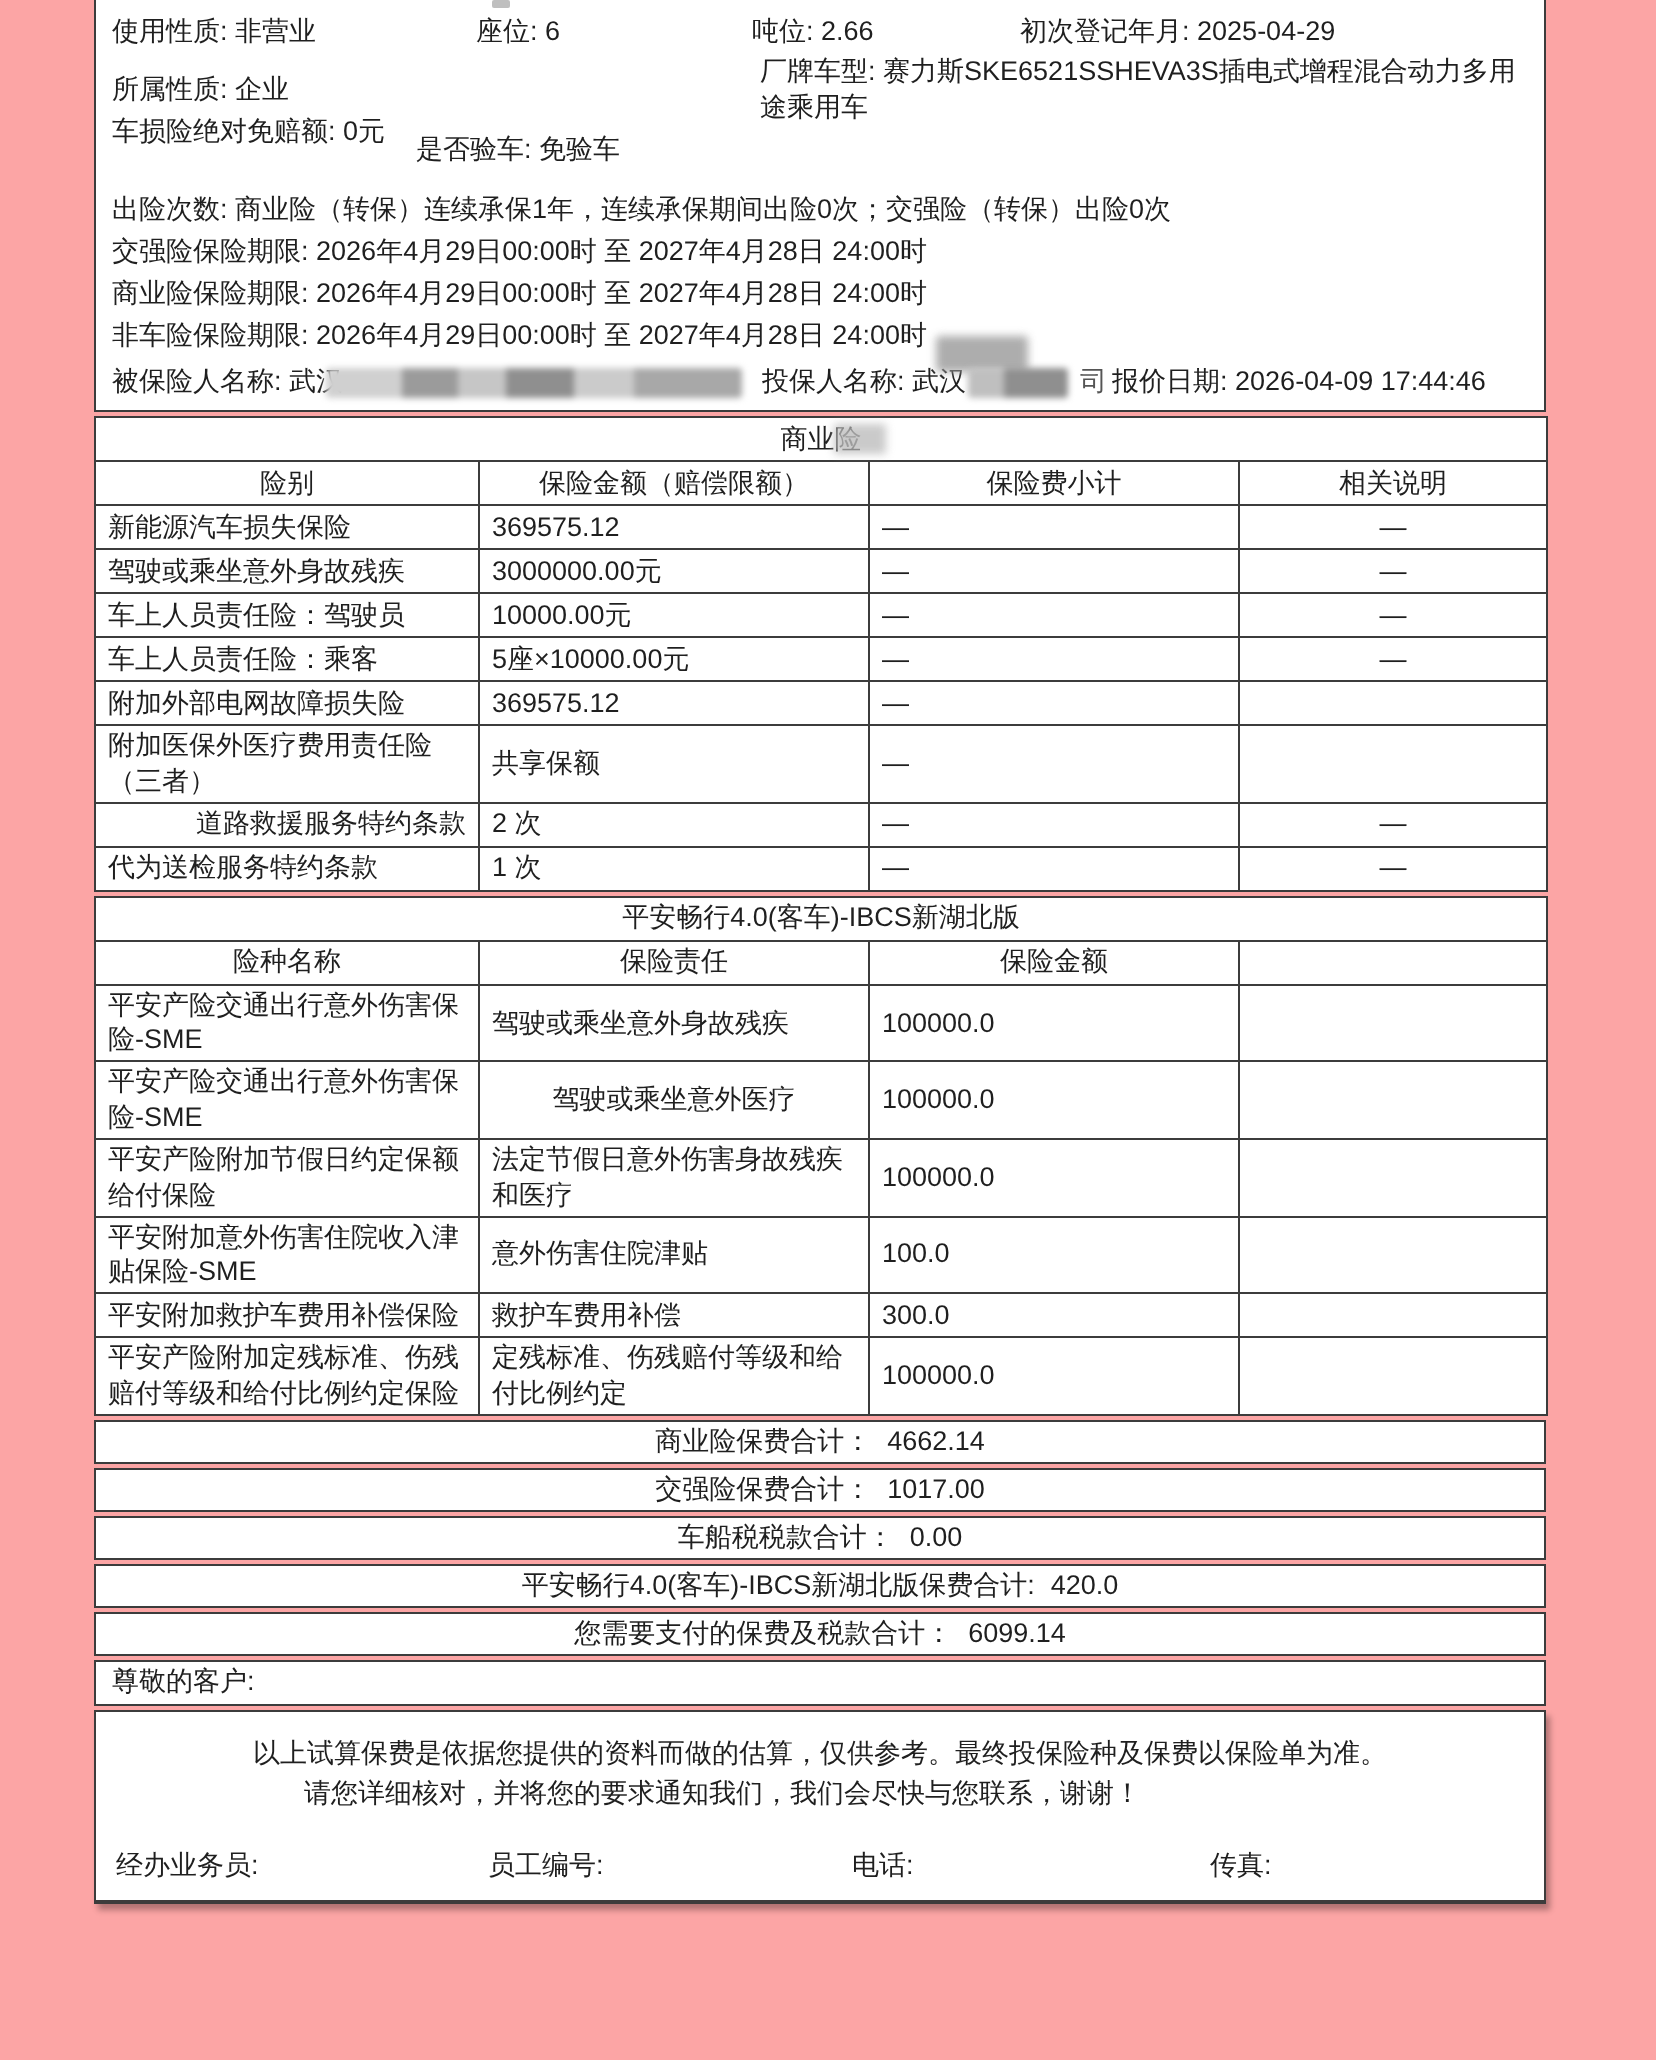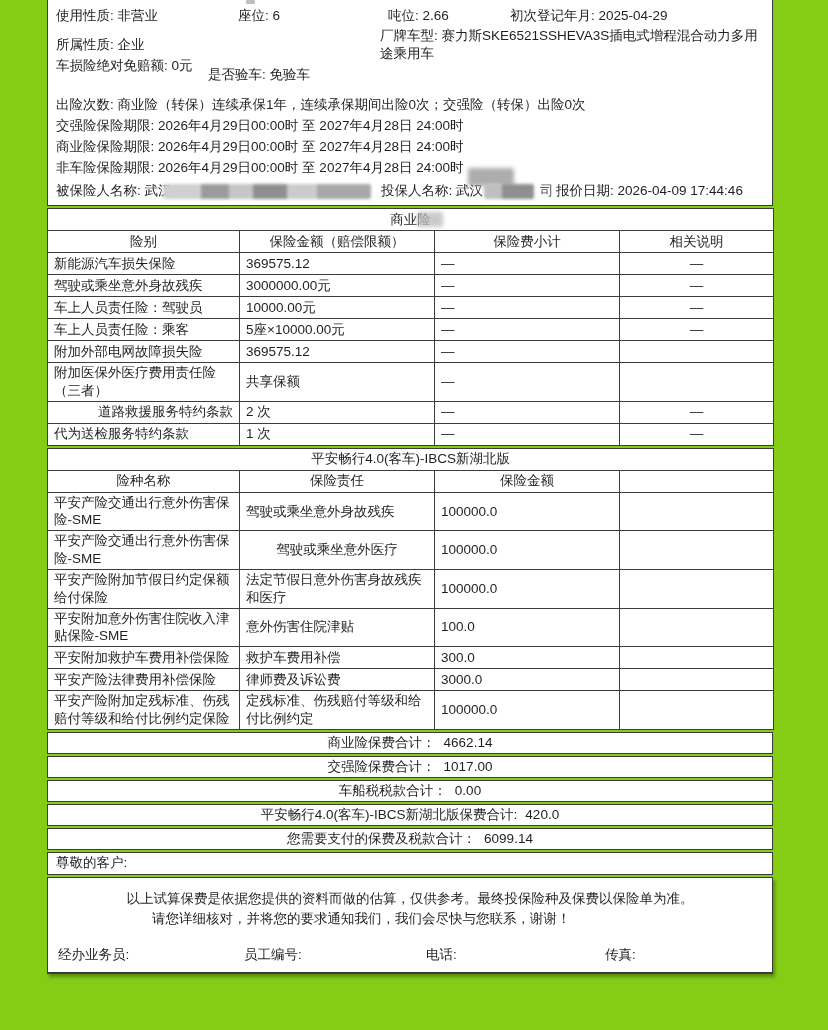--- a/index.html
+++ b/index.html
@@ -1,17 +1,17 @@
 <!DOCTYPE html>
 <html><head>
 <meta charset="utf-8">
 <style>
   html,body{margin:0;padding:0;background:#ffffff;}
   .canvas{
-    position:relative;width:828px;height:1030px;background:#84cc16;overflow:hidden;
+    position:relative;width:828px;height:1030px;background:#fca5a5;overflow:hidden;
     font-family:"Liberation Sans","DejaVu Sans",sans-serif;
     color:#1f1f1f;font-size:13.5px;
   }
   .doc{position:absolute;left:47px;top:0;width:726px;}
   .doc > * + *{margin-top:2px;}
 
   
   .info-block{
     position:relative;height:206px;box-sizing:border-box;
     border-left:1.5px solid #3c3c3c;border-right:1.5px solid #3c3c3c;border-bottom:1.5px solid #3c3c3c;
@@ -69,21 +69,21 @@
       <span class="cut-mark"></span>
 
       <span class="fld" style="left:8px;top:7px">
         <span>使用性质:</span>
         <span>非营业</span>
       </span>
       <span class="fld" style="left:190px;top:7px">
         <span>座位:</span>
         <span>6</span>
       </span>
-      <span class="fld" style="left:340px;top:7px">
+      <span class="fld" style="left:328px;top:7px">
         <span>吨位:</span>
         <span>2.66</span>
       </span>
       <span class="fld" style="left:462px;top:7px">
         <span>初次登记年月:</span>
         <span>2025-04-29</span>
       </span>
 
       <span class="fld" style="left:8px;top:36px">
         <span>所属性质:</span>
@@ -268,26 +268,20 @@
             <td style="text-align: left;">100.0</td>
             <td style="text-align: left;"></td>
           </tr>
           <tr>
             <td style="text-align: left;">平安附加救护车费用补偿保险</td>
             <td style="text-align: left;">救护车费用补偿</td>
             <td style="text-align: left;">300.0</td>
             <td style="text-align: left;"></td>
           </tr>
           <tr>
-            <td style="text-align: left;">平安产险法律费用补偿保险</td>
-            <td style="text-align: left;">律师费及诉讼费</td>
-            <td style="text-align: left;">3000.0</td>
-            <td style="text-align: left;"></td>
-          </tr>
-          <tr>
             <td style="text-align: left;">平安产险附加定残标准、伤残赔付等级和给付比例约定保险</td>
             <td style="text-align: left;">定残标准、伤残赔付等级和给付比例约定</td>
             <td style="text-align: left;">100000.0</td>
             <td style="text-align: left;"></td>
           </tr>
         </tbody>
     </table>
 
     <div class="totals">
         <div class="total-row">

